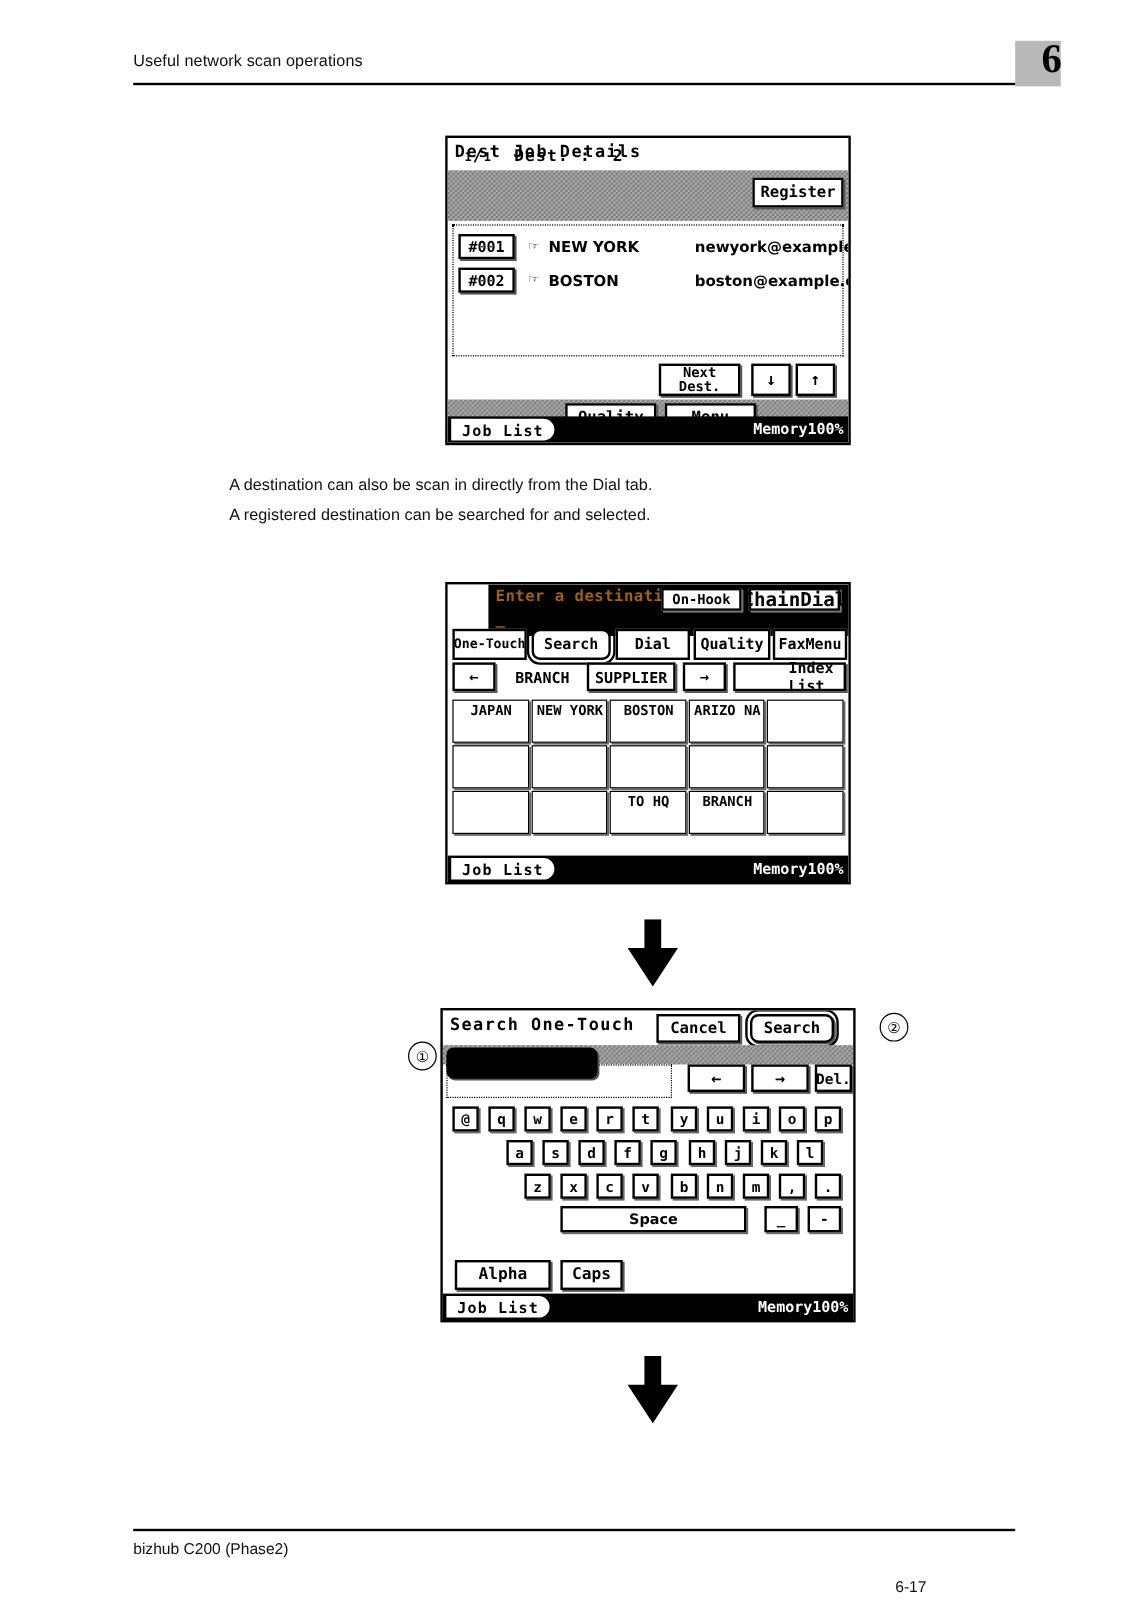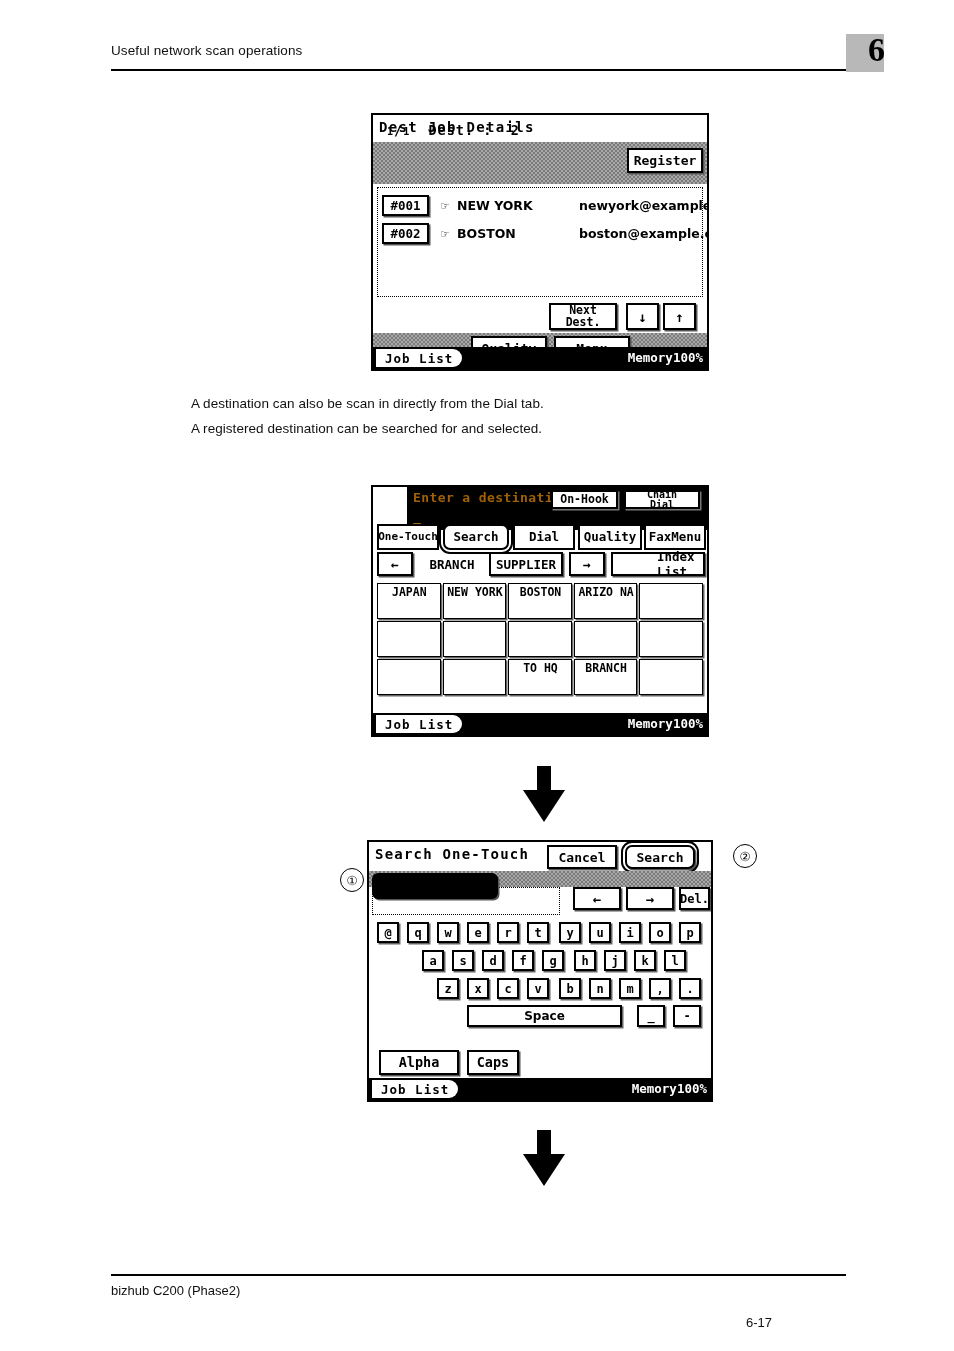--- a/index.html
+++ b/index.html
@@ -218,22 +218,22 @@
     position: absolute; left: 6px; top: 3px; font-size: 13px; letter-spacing: 0.4px;
   }
   .p2-caret {
     position: absolute; left: 6px; top: 22px; font-size: 13px;
   }
   .p2-onhook {
     left: 178px; top: 3px; width: 67px; height: 19px; font-size: 11.5px;
     box-shadow: 1.5px 1.5px 0 #777;
   }
   .p2-chain {
-    left: 251px; top: 3px; width: 76px; height: 19px; font-size: 10px;
-    flex-direction: column; box-shadow: 1.5px 1.5px 0 #777;
+    left: 251px; top: 3px; width: 76px; height: 19px; font-size: 16px;
+    flex-direction: row; box-shadow: 1.5px 1.5px 0 #777;
   }
   .p2-tabs {
     position: absolute; left: 0; top: 37px; width: 334px; height: 28px;
   }
   .tabbtn {
     position: absolute; top: 0; height: 26px; background: #fff;
     border: 2px solid #000; box-sizing: border-box; display: flex;
     align-items: center; justify-content: center; font-size: 12.5px;
     font-weight: bold; line-height: 1.0;
   }

